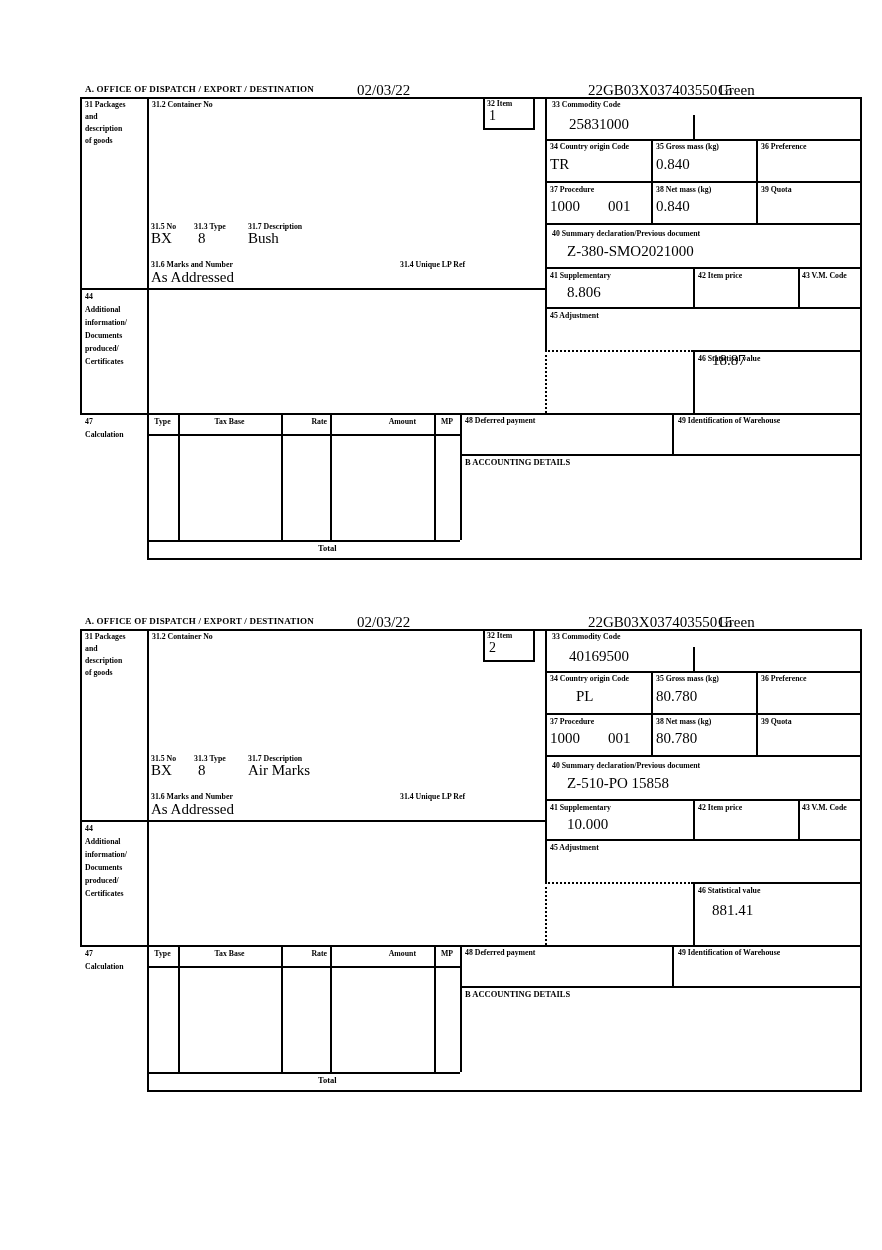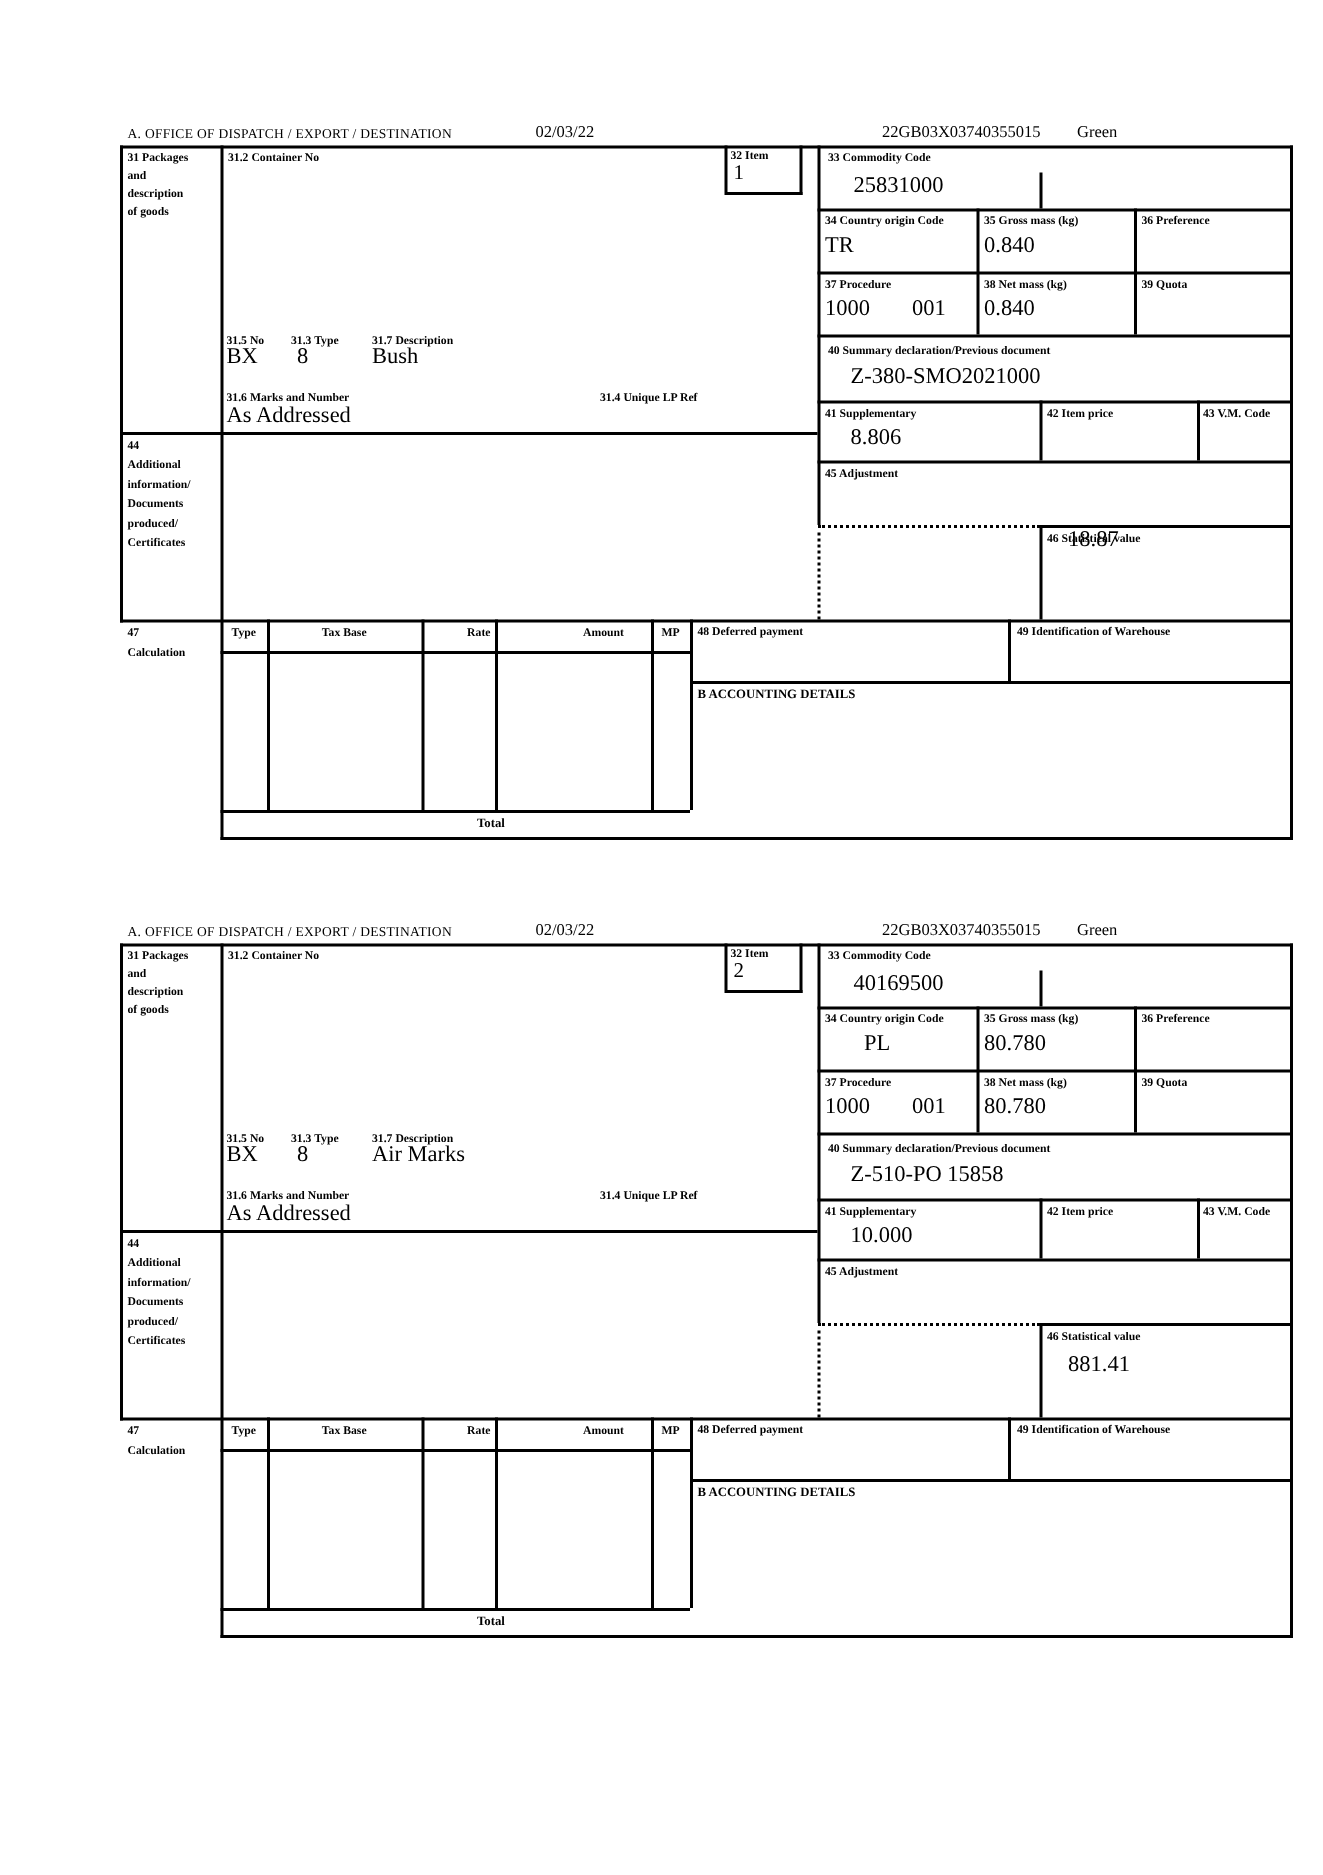--- a/index.html
+++ b/index.html
@@ -1,22 +1,22 @@
 <!DOCTYPE html>
 <html><head>
 <meta charset="utf-8">
 <style>
   html,body{margin:0;padding:0;}
   body{
     width:882px;height:1250px;position:relative;background:#ffffff;color:#000;
     font-family:"Liberation Serif", serif;
   }
   .block{position:absolute;left:80px;width:784px;height:480px;}
-  .hd-label{position:absolute;font-size:9px;font-weight:normal;letter-spacing:.2px;white-space:nowrap;}
-  .hd-val{position:absolute;font-size:11px;white-space:nowrap;}
+  .hd-label{position:absolute;font-size:9px;font-weight:bold;letter-spacing:.2px;white-space:nowrap;}
+  .hd-val{position:absolute;font-size:15px;white-space:nowrap;}
   .box{position:absolute;left:0;top:15px;width:782px;height:463px;}
   .ln{position:absolute;background:#000;}
   .h{height:2px;}
   .v{width:2px;}
   .dh{position:absolute;border-top:2px dotted #000;height:0;}
   .dv{position:absolute;border-left:2px dotted #000;width:0;}
   .lbl{position:absolute;font-size:7.8px;font-weight:bold;white-space:nowrap;line-height:1.1;}
   .val{position:absolute;font-size:15px;white-space:nowrap;line-height:1;}
   .val-sm{position:absolute;font-size:14px;white-space:nowrap;line-height:1;}
   .ctr{text-align:center;}

